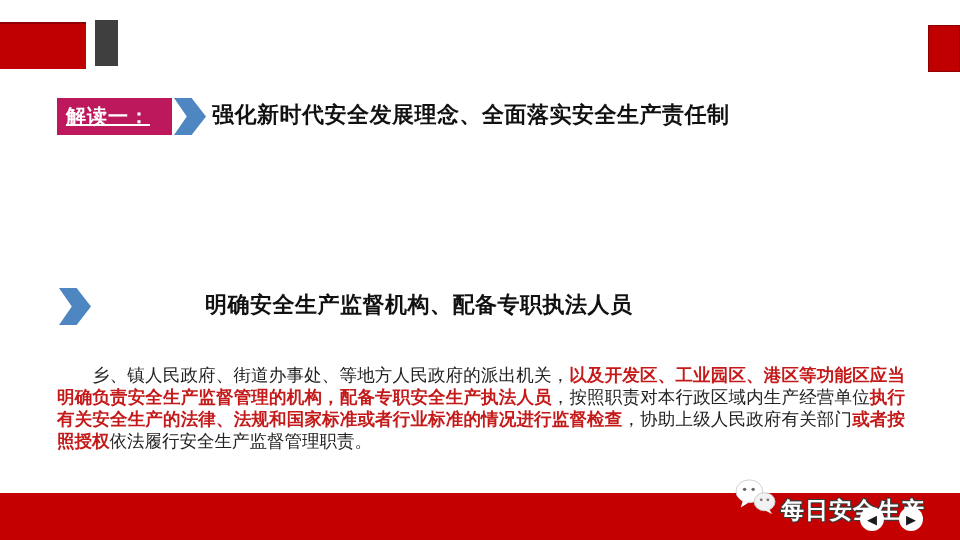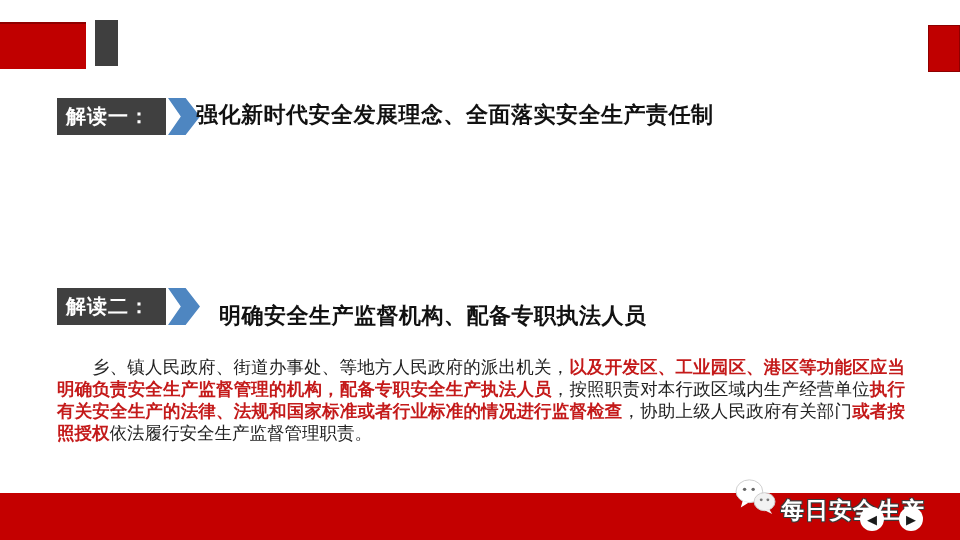--- a/index.html
+++ b/index.html
@@ -11,39 +11,39 @@
   
   .red-block-left{position:absolute;left:0;top:22px;width:86px;height:45px;
     background:#c00000;border-top:2px solid #8e0000;}
   .red-block-right{position:absolute;right:0;top:25px;width:30px;height:45px;
     background:#c00000;border:1px solid #8e0000;}
   .gray-square{position:absolute;left:95px;top:20px;width:23px;height:46px;background:#3f3f3f;}
   .page-title{position:absolute;left:134px;top:22px;font-size:34px;font-weight:bold;
     color:#0f0f0f;letter-spacing:1px;white-space:nowrap;}
   
   .sec-label{position:absolute;left:57px;height:37px;display:flex;align-items:center;}
-  .sec-label .box{background:#404040;color:#ffffff;font-weight:bold;font-size:20px;
-    height:37px;line-height:37px;padding:0 16px 0 9px;letter-spacing:1px;
-    font-family:"Liberation Serif",serif;}
+  .sec-label .box{background:#be185d;color:#ffffff;font-weight:bold;font-size:20px;
+    height:37px;line-height:37px;padding:0 22px 0 9px;letter-spacing:1px;
+    font-family:"Liberation Serif",serif;text-decoration:underline;}
   .sec-label .chevron{width:32px;height:37px;background:#4e86c1;margin-left:2px;
     clip-path:polygon(0 0,55% 0,100% 50%,55% 100%,0 100%,40% 50%);}
   .sec-heading{position:absolute;font-size:22px;font-weight:bold;color:#111111;
     font-family:"Liberation Serif",serif;white-space:nowrap;letter-spacing:0.5px;}
   
   .para{position:absolute;left:57px;width:848px;font-size:17.5px;line-height:22px;
     text-align:justify;color:#222222;font-family:"Liberation Serif",serif;}
   .para.indent{text-indent:2em;}
   .para .red{color:#c41a1a;font-weight:bold;}
   .para .black{color:#222222;font-weight:normal;}
   #para-1{top:153px;}
   #label-1{top:98px;}
-  #heading-1{left:196px;top:100px;}
+  #heading-1{left:212px;top:100px;}
   #label-2{top:288px;}
-  #heading-2{left:219px;top:290px;margin-top:11px;}
-  #para-2{top:356px;}
+  #heading-2{left:205px;top:290px;}
+  #para-2{top:364px;}
   
   .footer-bar{position:absolute;left:0;top:493px;width:960px;height:47px;background:#c40000;}
   .brand{position:absolute;left:781px;top:495px;font-size:23px;font-weight:bold;color:#ffffff;
     white-space:nowrap;letter-spacing:1px;
     text-shadow:-1px -1px 0 #3a3a3a,1px -1px 0 #3a3a3a,-1px 1px 0 #3a3a3a,1px 1px 0 #3a3a3a;}
   .wechat{position:absolute;left:733px;top:477px;width:46px;height:38px;}
   .nav-btn{position:absolute;top:507px;width:24px;height:24px;border-radius:50%;
     background:#ffffff;color:#1a1a1a;display:flex;align-items:center;justify-content:center;
     font-size:13px;line-height:1;cursor:pointer;border:none;padding:0;}
   #btn-prev{left:860px;}
@@ -58,21 +58,20 @@
   <div class="gray-square"></div>
   <div class="red-block-right"></div>
 
   <div class="sec-label" id="label-1">
     <div class="box">解读一：</div>
     <div class="chevron"></div>
   </div>
   <div class="sec-heading" id="heading-1">强化新时代安全发展理念、全面落实安全生产责任制</div>
 
   <div class="sec-label" id="label-2">
-    <div class="box">解读二：</div>
     <div class="chevron"></div>
   </div>
   <div class="sec-heading" id="heading-2">明确安全生产监督机构、配备专职执法人员</div>
   <div class="para indent" id="para-2"><span class="black">乡、镇人民政府、街道办事处、等地方人民政府的派出机关，</span><span class="red">以及开发区、工业园区、港区等功能区应当明确负责安全生产监督管理的机构，配备专职安全生产执法人员</span><span class="black">，按照职责对本行政区域内生产经营单位</span><span class="red">执行有关安全生产的法律、法规和国家标准或者行业标准的情况进行监督检查</span><span class="black">，协助上级人民政府有关部门</span><span class="red">或者按照授权</span><span class="black">依法履行安全生产监督管理职责。</span></div>
 
   <div class="footer-bar"></div>
 
   <svg class="wechat" viewBox="0 0 48 40">
     <ellipse cx="17" cy="15" rx="14" ry="12" fill="#ffffff" stroke="#cccccc" stroke-width="1"></ellipse>
     <path d="M10 25 L8 32 L16 27 Z" fill="#ffffff"></path>

